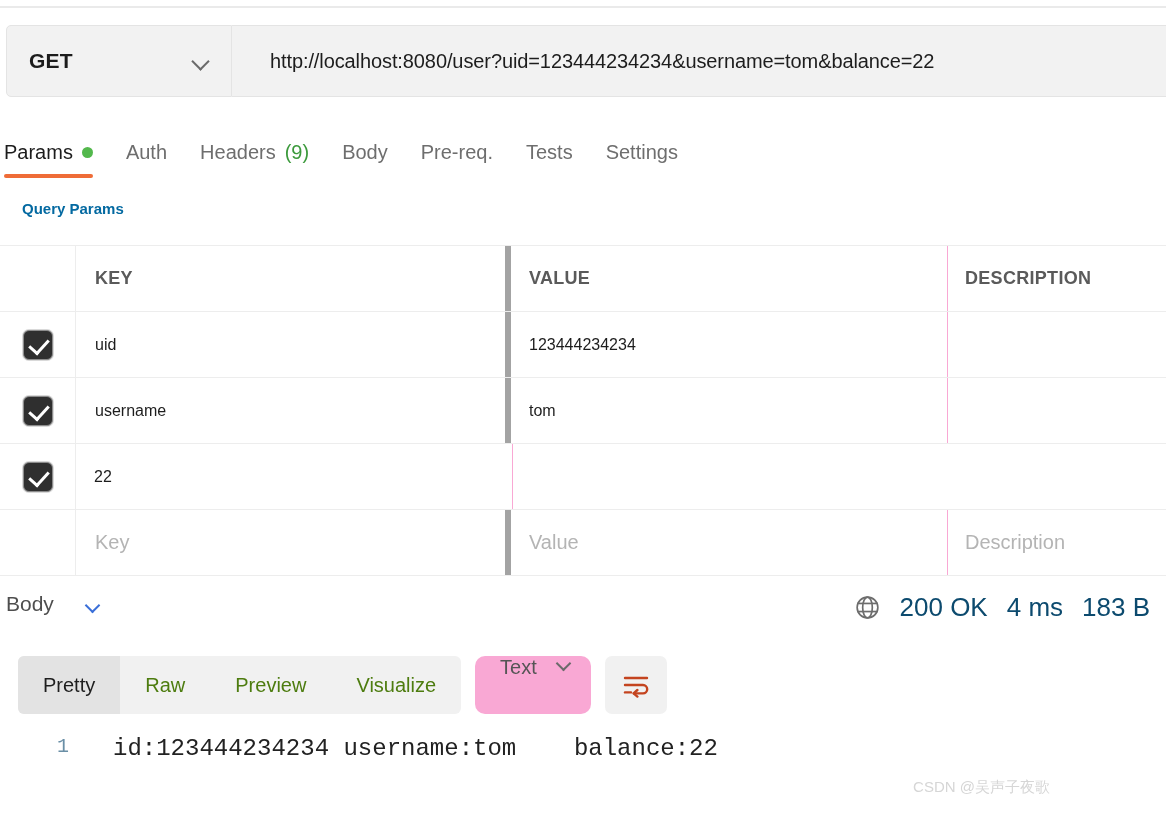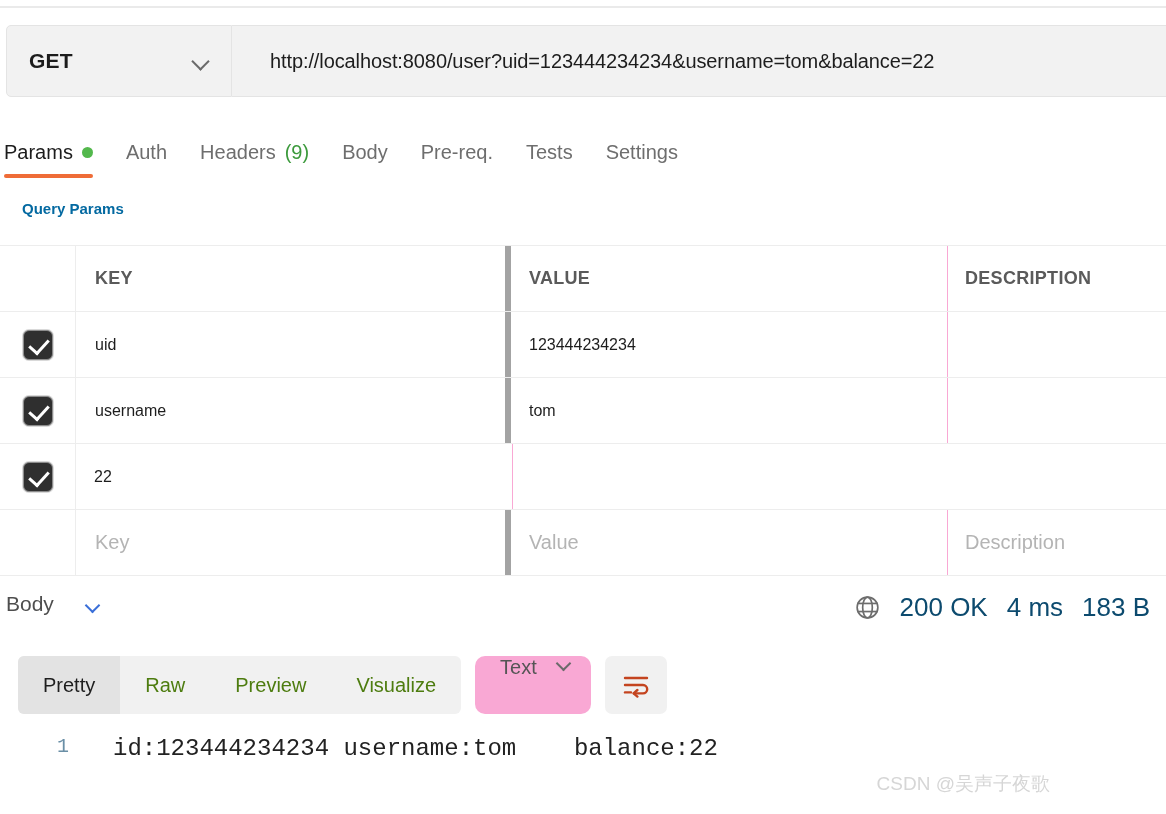--- a/index.html
+++ b/index.html
@@ -206,21 +206,21 @@
   }
   .code-line {
     position:absolute; left:113px; top:0;
     font-family:"Liberation Mono", monospace;
     font-size:24px; color:#222; white-space:pre;
   }
 
   
   .watermark {
     position:absolute; right:16px; bottom:17px;
-    font-size:19px; color:#d6d6d6;
+    font-size:15px; color:#d6d6d6;
     font-family:"Liberation Sans", sans-serif;
   }
 </style>
 </head>
 <body>
 
 <div class="app">
 
   <div class="top-rule"></div>
 

